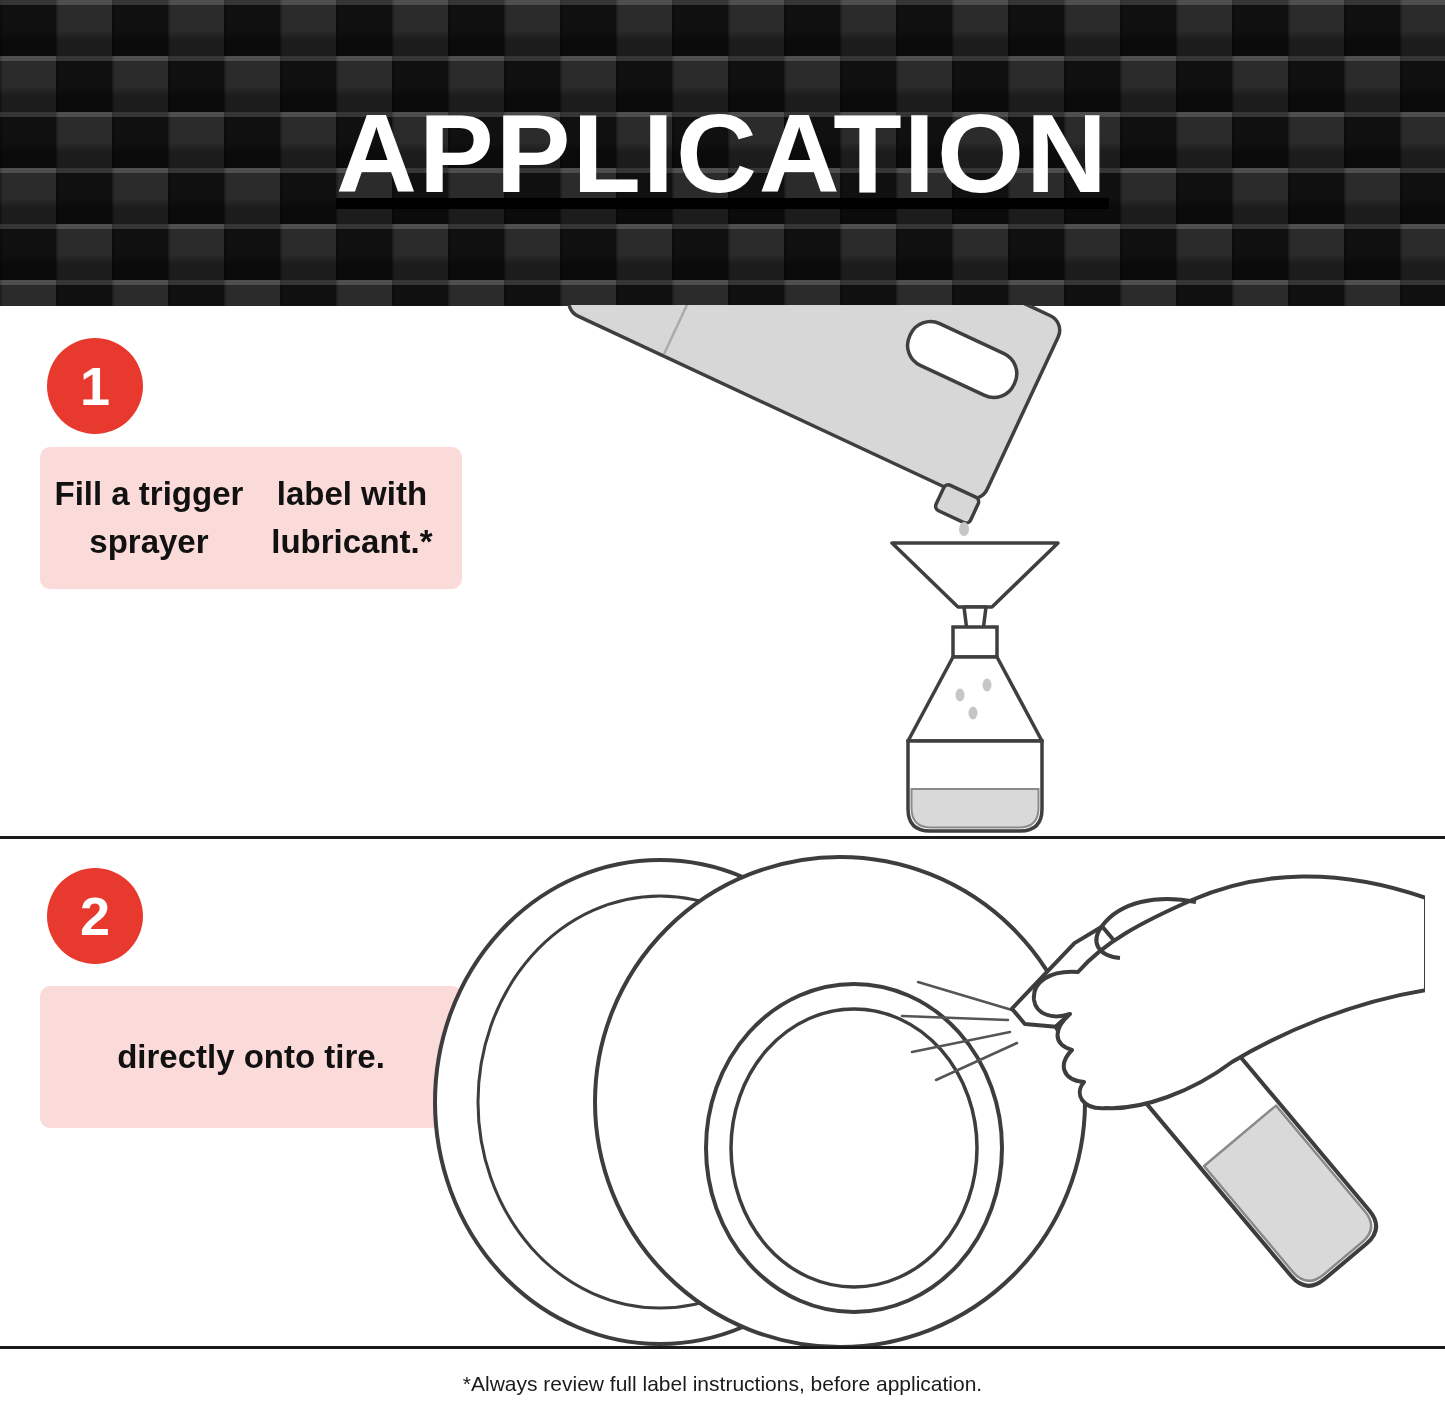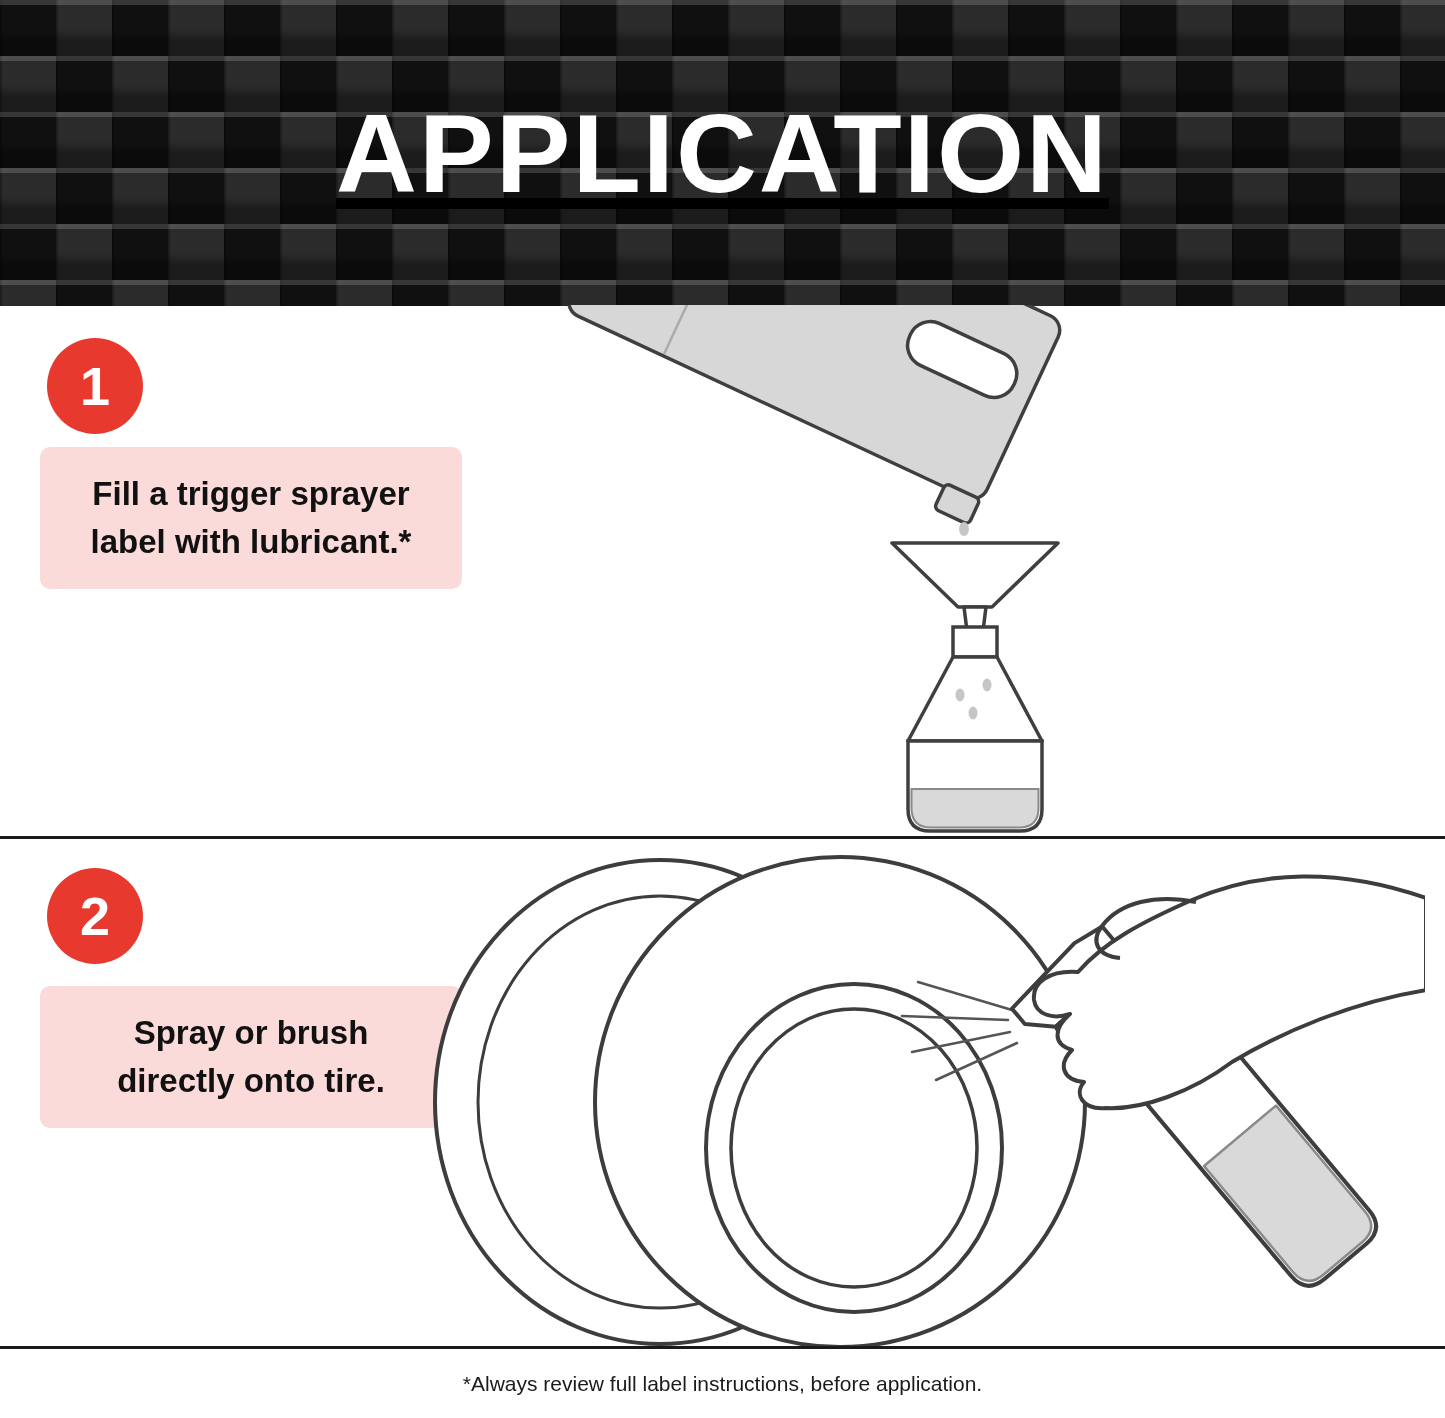--- a/index.html
+++ b/index.html
@@ -32,21 +32,21 @@
     background:#e8392f;color:#ffffff;
     display:flex;align-items:center;justify-content:center;
     font-size:54px;font-weight:700;
   }
   .badge-1{left:47px;top:338px;}
   .badge-2{left:47px;top:868px;}
   
   .callout{
     position:absolute;left:40px;width:422px;height:142px;
     background:#fbdada;border-radius:10px;
-    display:flex;flex-direction:column;align-items:center;justify-content:center;
+    display:flex;flex-direction:row;align-items:center;justify-content:center;
     font-size:33px;font-weight:700;color:#111111;line-height:1.45;text-align:center;
     padding:0 8px;box-sizing:border-box;
   }
   .callout-1{top:447px;}
   .callout-2{top:986px;}
   
   .illus{position:absolute;}
   .illus1{left:540px;top:305px;}
   .illus2{left:420px;top:840px;}
   
@@ -100,21 +100,20 @@
       </g>
     </g>
   </svg>
 
   <div class="divider divider-1"></div>
 
   <div class="badge badge-2">
     <span>2</span>
   </div>
   <div class="callout callout-2">
-    <div>Spray or brush</div>
     <div>directly onto tire.</div>
   </div>
 
   <svg class="illus illus2" width="1005" height="506" viewBox="0 0 1005 506" xmlns="http://www.w3.org/2000/svg">
 
     <g fill="#ffffff" stroke="#3d3d3d">
       <ellipse cx="240" cy="262" rx="225" ry="242" stroke-width="4"></ellipse>
       <ellipse cx="240" cy="262" rx="182" ry="206" stroke-width="3" fill="none"></ellipse>
       <circle cx="420" cy="262" r="245" stroke-width="4"></circle>
       <ellipse cx="434" cy="308" rx="148" ry="164" stroke-width="4"></ellipse>

